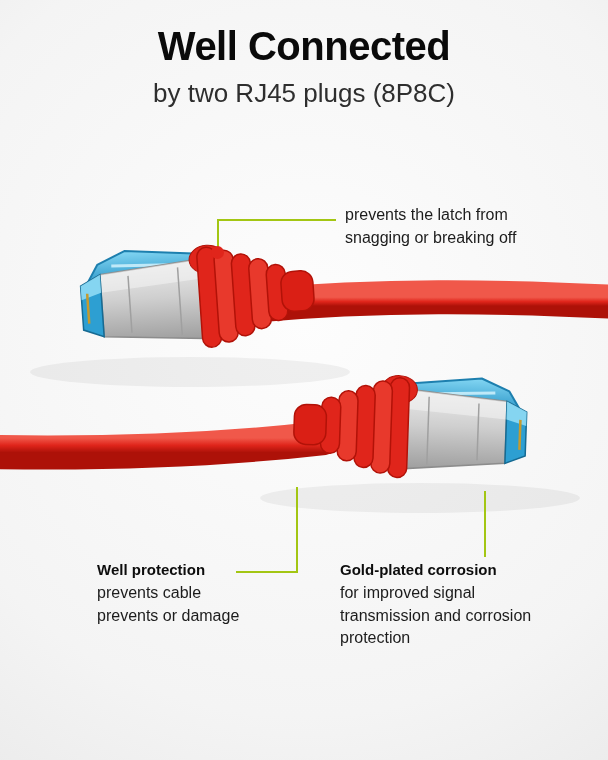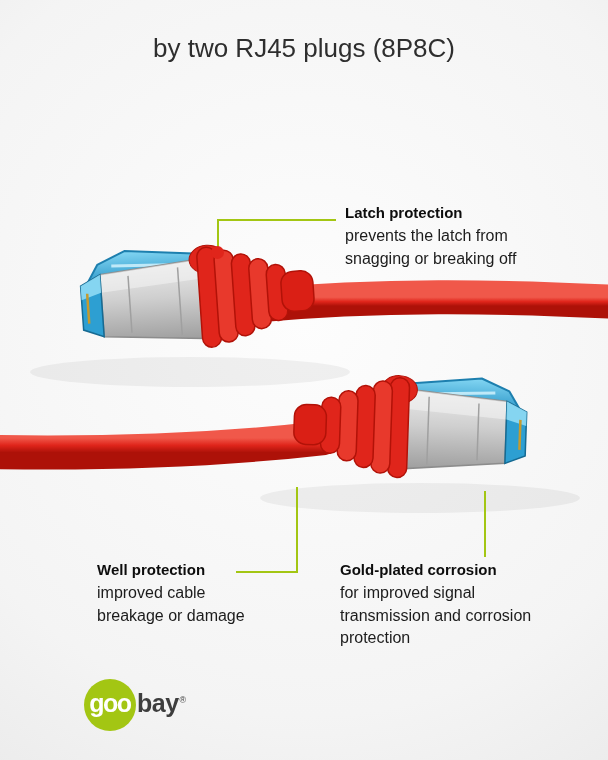--- a/index.html
+++ b/index.html
@@ -45,20 +45,21 @@
   .logo-circle span{color:#ffffff;font-weight:700;font-size:25px;letter-spacing:-1.5px;padding-bottom:3px;}
   .logo-bay{color:#3d3d3d;font-weight:700;font-size:25px;letter-spacing:-0.5px;margin-left:1px;padding-bottom:3px;}
   .logo-bay sup{font-size:9px;font-weight:400;margin-left:1px;}
 </style>
 </head>
 <body>
 
 <div class="poster">
 
   <div class="header">
+    <h1>Well Connected</h1>
     <h2>by two RJ45 plugs (8P8C)</h2>
   </div>
 
   <svg class="art" viewBox="0 0 608 760" aria-hidden="true">
     <defs>
       <linearGradient id="gMetal" x1="0" y1="0" x2="0" y2="1">
         <stop offset="0" stop-color="#ececec"></stop>
         <stop offset="0.45" stop-color="#cfcfcf"></stop>
         <stop offset="1" stop-color="#9d9d9d"></stop>
       </linearGradient>
@@ -113,34 +114,27 @@
   </svg>
 
   <div class="hline line-latch-h"></div>
   <div class="vline line-latch-v"></div>
   <div class="dot dot-latch"></div>
   <div class="vline line-bend-v"></div>
   <div class="hline line-bend-h"></div>
   <div class="vline line-gold-v"></div>
 
   <div class="callout latch">
-    <h3>Latch protection</h3>
     <p>prevents the latch from snagging or breaking off</p>
   </div>
 
   <div class="callout bend">
     <h3>Well protection</h3>
-    <p>improved cable breakage or damage</p>
+    <p>prevents cable prevents or damage</p>
   </div>
 
   <div class="callout gold">
     <h3>Gold-plated corrosion</h3>
     <p>for improved signal transmission and corrosion protection</p>
   </div>
 
-  <div class="logo">
-    <div class="logo-circle">
-      <span>goo</span>
-    </div>
-    <span class="logo-bay"><span>bay</span><sup>®</sup></span>
-  </div>
 
 </div>
 
 </body></html>

